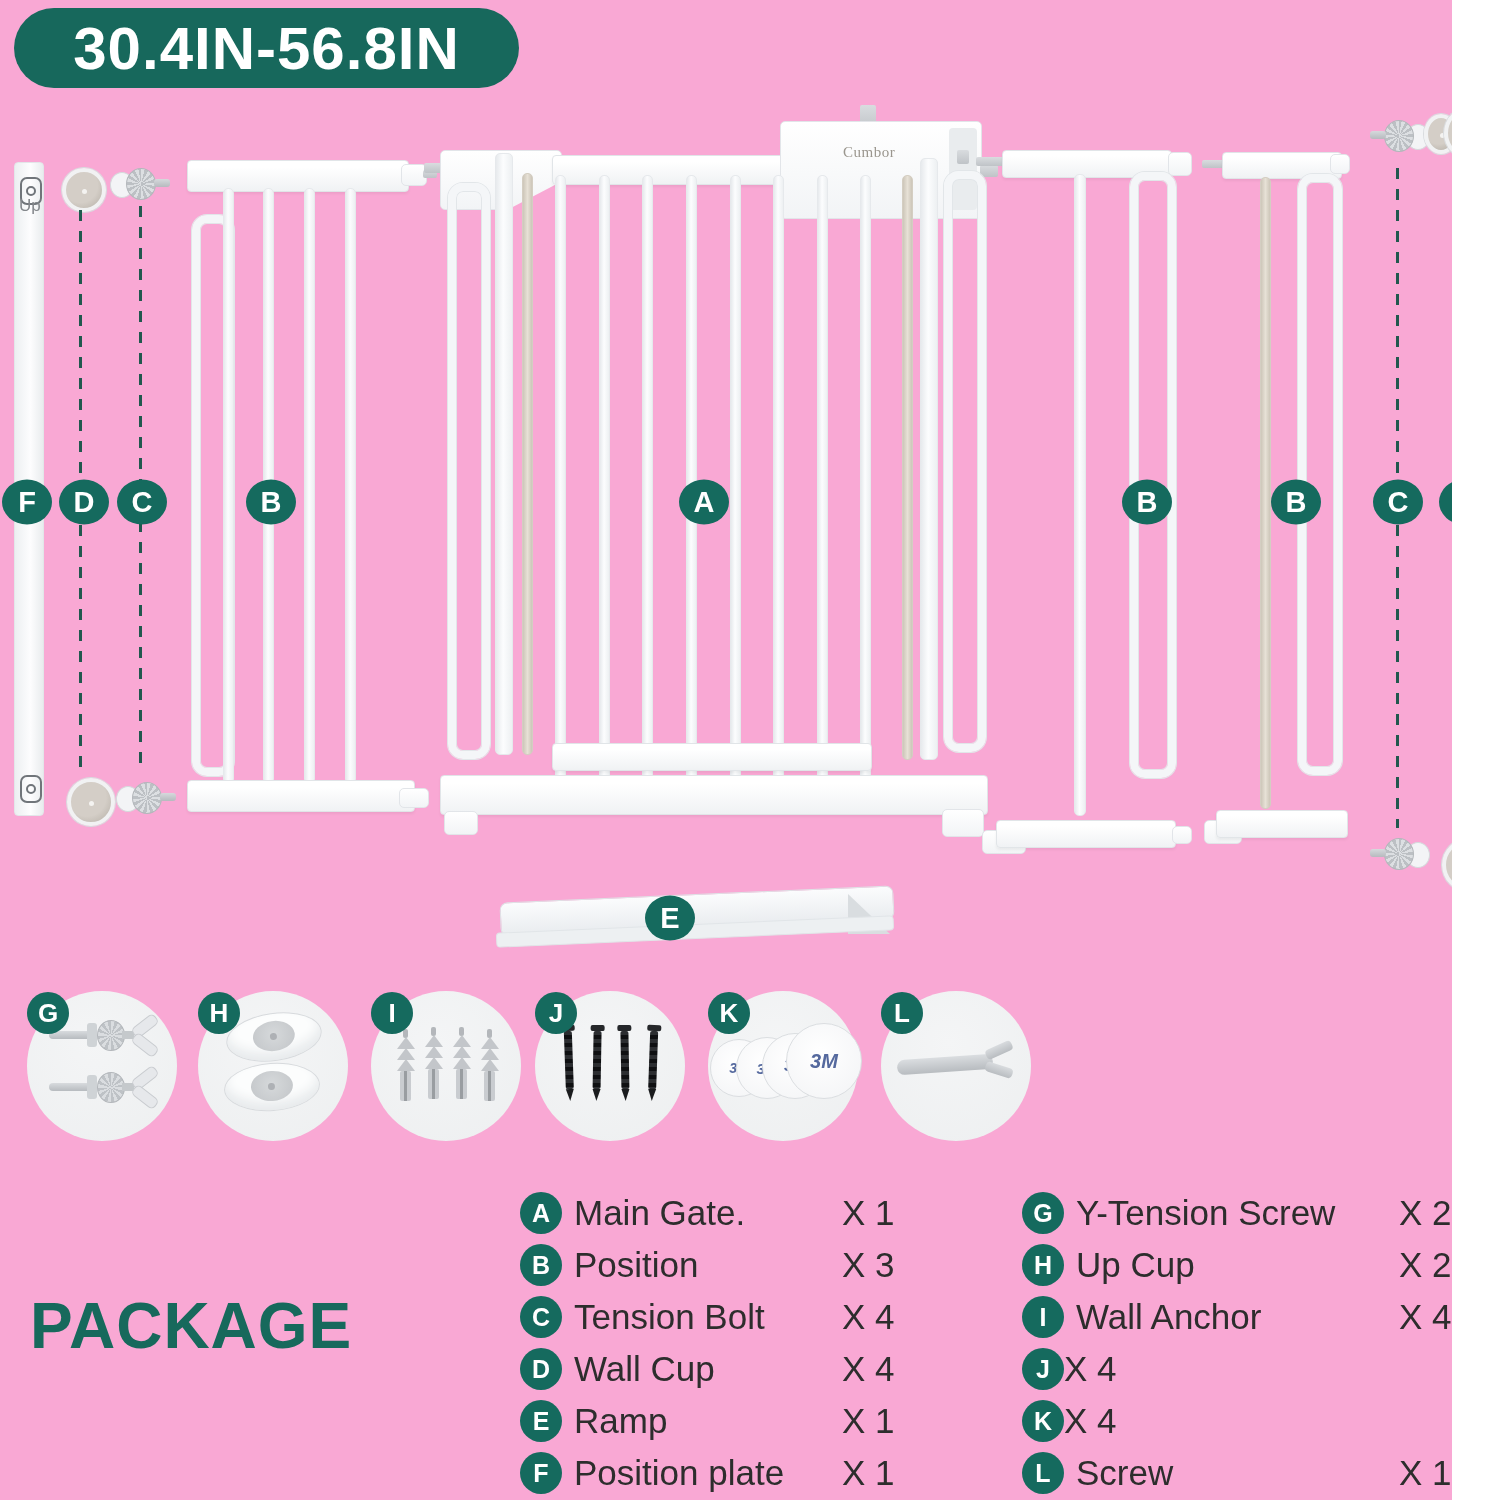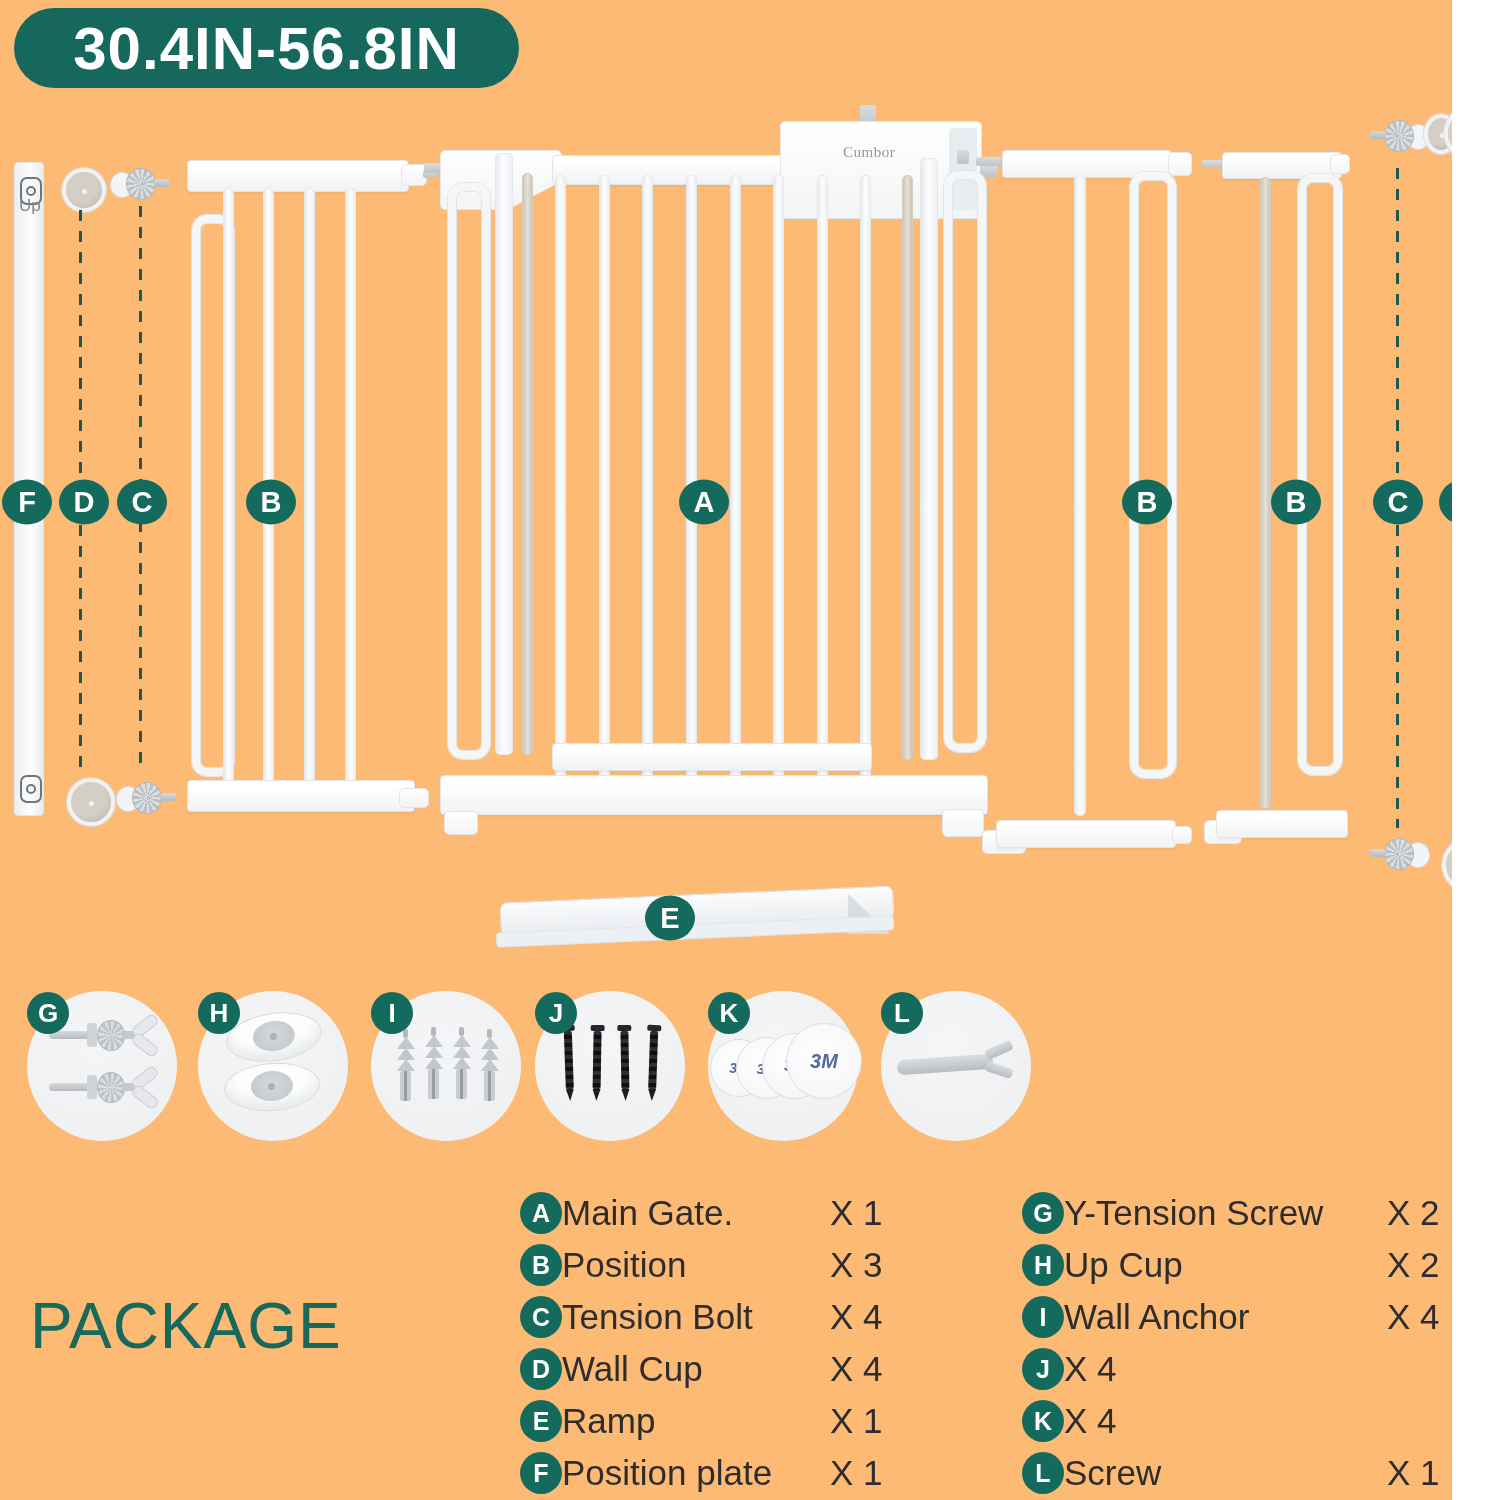--- a/index.html
+++ b/index.html
@@ -1,16 +1,16 @@
 <!DOCTYPE html>
 <html><head>
 <meta charset="utf-8">
 <style>
   html,body{margin:0;padding:0;background:#fff;}
-  .canvas{position:relative;width:1452px;height:1500px;background:#fdba74;overflow:hidden;
+  .canvas{position:relative;width:1452px;height:1500px;background:#f9a8d4;overflow:hidden;
           font-family:"Liberation Sans",sans-serif;}
   .abs{position:absolute;}
 
   
   .size-pill{left:14px;top:8px;width:505px;height:80px;border-radius:44px;background:#17685c;
              display:flex;align-items:center;justify-content:center;}
   .size-pill span{color:#fff;font-size:60px;font-weight:bold;letter-spacing:1px;}
 
   
   .rail{background:linear-gradient(180deg,#ffffff 20%,#f0f2f4);border:1px solid #e1e5e8;
@@ -92,26 +92,26 @@
               border-right:4px solid transparent;border-top:12px solid #1a1c1e;}
 
   .pad{position:absolute;border-radius:50%;background:radial-gradient(circle at 45% 40%,#ffffff,#f2f3f5);
        border:1px solid #dbdee1;display:flex;align-items:center;justify-content:center;}
   .pad span{color:#55699e;font-weight:bold;font-style:italic;}
 
   .wrench-bar{position:absolute;background:linear-gradient(180deg,#dadde0,#b8bcc0);border-radius:9px;}
   .wrench-prong{position:absolute;width:28px;height:10px;background:linear-gradient(180deg,#d8dbde,#b9bdc1);border-radius:4px;}
 
   
-  .pkg-title{left:30px;top:1288px;color:#17695c;font-size:64px;font-weight:400;line-height:1.2;letter-spacing:1px;}
+  .pkg-title{left:30px;top:1288px;color:#17695c;font-size:64px;font-weight:700;line-height:1.2;letter-spacing:1px;}
   .lcol{position:absolute;top:1192px;}
   .lrow{position:absolute;left:0;height:42px;display:flex;align-items:center;}
   .lbadge{width:42px;height:42px;border-radius:50%;background:#156a5e;color:#fff;display:flex;
           align-items:center;justify-content:center;font-size:25px;font-weight:bold;flex:none;}
-  .llabel{width:268px;font-size:35px;color:#2d2d2d;white-space:nowrap;}
+  .llabel{margin-left:12px;width:268px;font-size:35px;color:#2d2d2d;white-space:nowrap;}
   .lcount{font-size:35px;color:#2d2d2d;white-space:nowrap;}
   .lcol-right .llabel{width:323px;}
 
   .brand-text{font-family:"Liberation Serif",serif;font-size:15px;color:#9a968e;letter-spacing:.5px;}
 </style>
 </head>
 <body>
 
 <div class="canvas">
 

